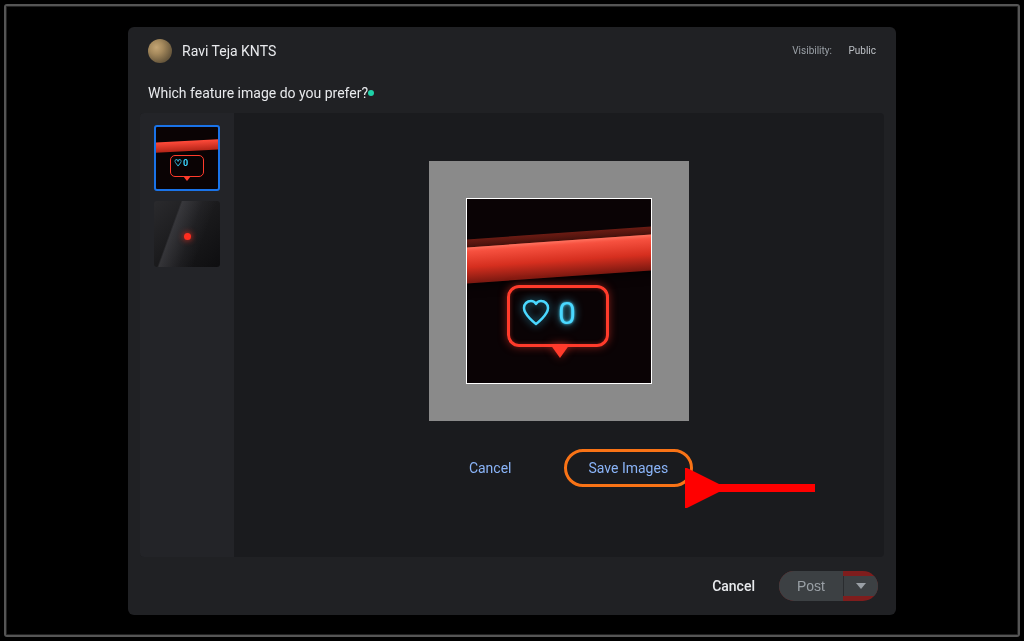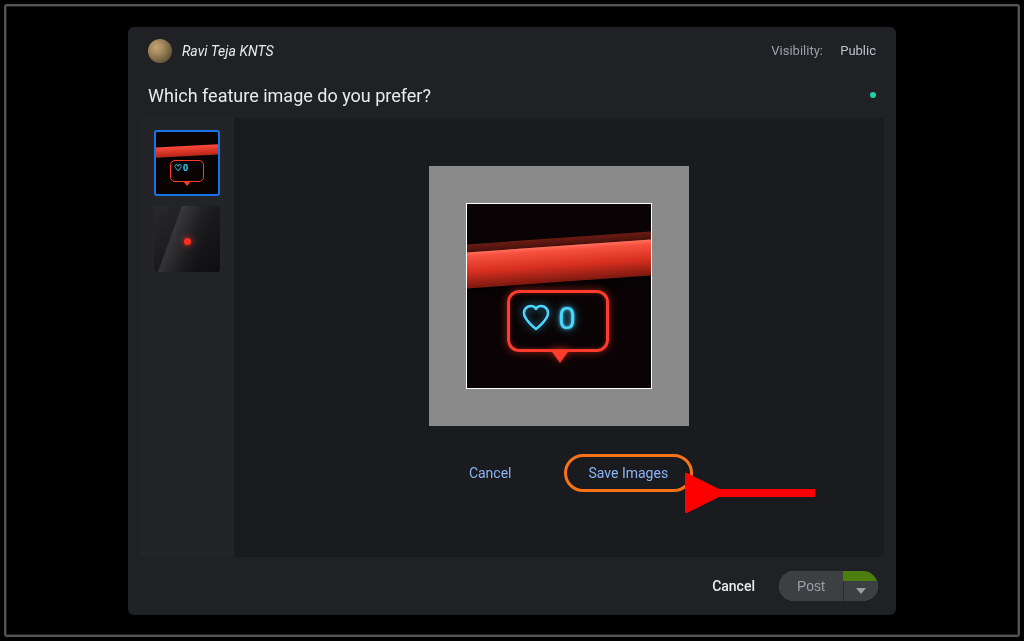--- a/index.html
+++ b/index.html
@@ -46,39 +46,38 @@
       height: 24px;
       border-radius: 50%;
       background: radial-gradient(circle at 35% 35%, #c4a574 0%, #a68a5d 30%, #6b5a3e 70%, #4a3f2b 100%);
       margin-right: 10px;
       flex-shrink: 0;
     }
     .user-name {
       font-size: 14px;
       color: #e8eaed;
       flex: 1;
-      font-style: italic;
     }
     .visibility {
-      font-size: 13px;
+      font-size: 10px;
       color: #9aa0a6;
     }
     .visibility-label {
       margin-right: 14px;
     }
     .visibility-value {
       color: #bdc1c6;
     }
     .question {
       padding: 14px 20px 12px 20px;
-      font-size: 18px;
+      font-size: 14px;
       color: #e8eaed;
       display: flex;
       align-items: center;
-      justify-content: space-between;
+      justify-content: flex-start;
     }
     .status-dot {
       width: 6px;
       height: 6px;
       border-radius: 50%;
       background: #1ed2a8;
     }
     .editor-area {
       flex: 1;
       background: #1a1b1e;
@@ -299,24 +298,24 @@
     }
     .footer-cancel {
       font-size: 14px;
       color: #e8eaed;
       font-weight: 500;
       cursor: pointer;
       padding: 6px 8px;
     }
     .post-group {
       display: flex;
-      align-items: flex-end;
+      align-items: center;
       border-radius: 18px;
       overflow: hidden;
-      background: #4d7c0f;
+      background: #7f1d1d;
     }
     .post-btn {
       font-size: 14px;
       color: #9aa0a6;
       padding: 7px 18px;
       background: #3c4043;
       border: none;
       cursor: pointer;
     }
     .post-dropdown {

